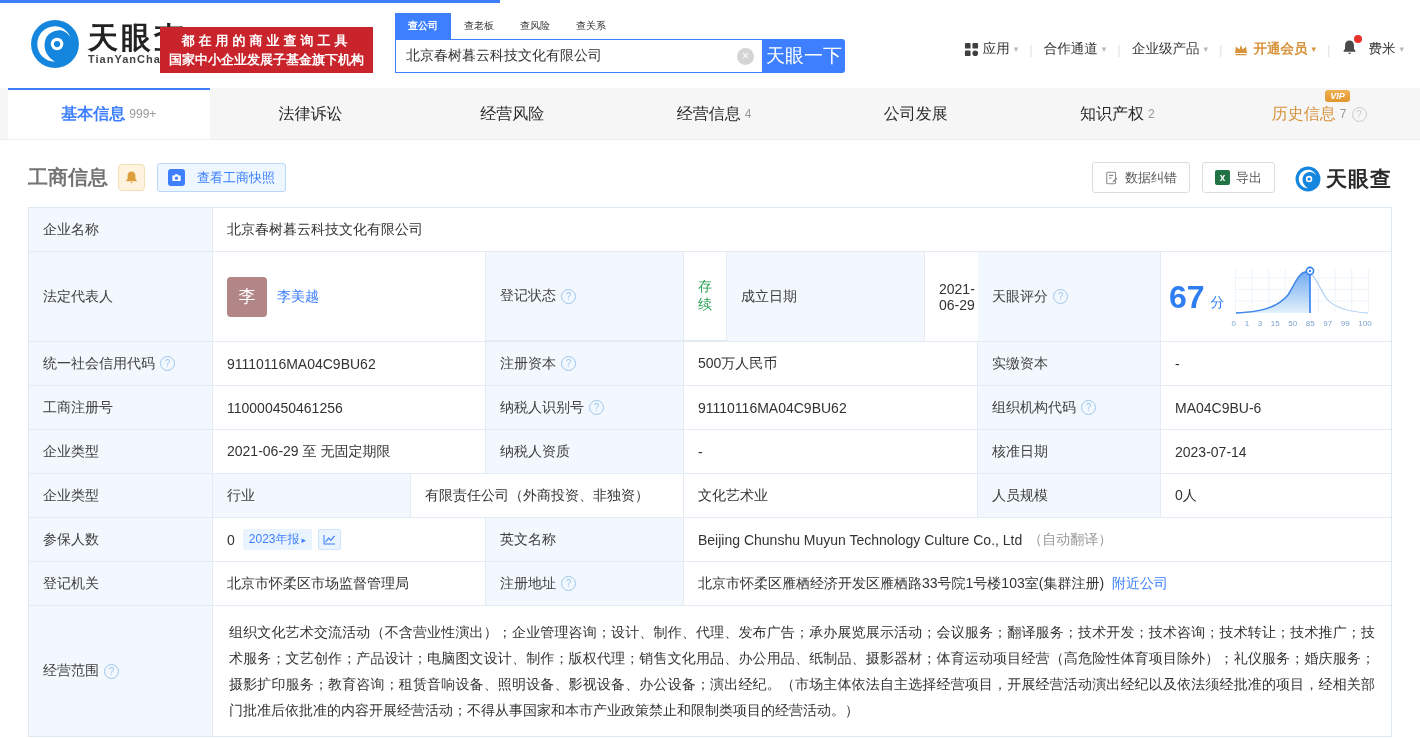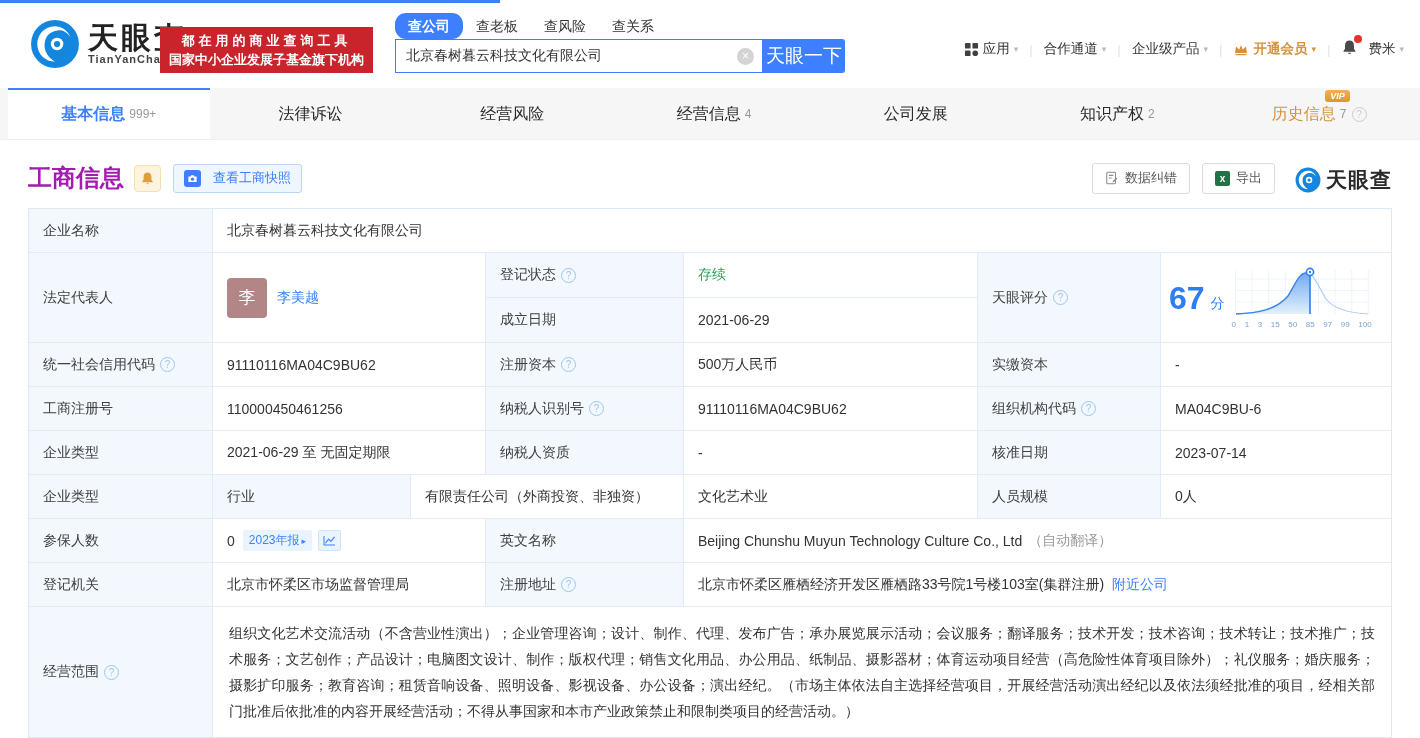--- a/index.html
+++ b/index.html
@@ -11,21 +11,21 @@
   .site-header { position:relative; height:85px; background:#fff; }
   .logo-block { position:absolute; left:30px; top:16px; display:flex; align-items:center; gap:8px; }
   .logo-swirl { width:50px; height:50px; }
   .logo-text-name { font-size:30px; font-weight:bold; color:#222; letter-spacing:3px; line-height:30px; }
   .logo-text-domain { font-size:11px; color:#444; letter-spacing:1px; font-weight:bold; }
   .slogan-badge { position:absolute; left:160px; top:24px; background:#c9242b; color:#fff;
     padding:4px 9px; font-size:13px; font-weight:bold; line-height:19px; text-align:center; }
   .slogan-line1 { letter-spacing:4px; }
   .search-block { position:absolute; left:395px; top:10px; }
   .search-tabs { display:flex; align-items:center; }
-  .search-tab { padding:0 13px; height:26px; line-height:26px; font-size:14px; color:#333; cursor:pointer;border-radius:11px; }
+  .search-tab { padding:0 13px; height:26px; line-height:26px; font-size:10px; color:#333; cursor:pointer; }
   .search-tab.active { background:#3d7fff; color:#fff; font-weight:bold; }
   .search-row { display:flex; }
   .search-input-wrap { position:relative; width:368px; height:34px; border:1px solid #3d7fff; background:#fff; }
   .search-input-wrap input { width:100%; height:100%; border:0; outline:0; padding:0 32px 0 10px; font-size:14px; color:#333;
     font-family:inherit; }
   .clear-icon { position:absolute; right:8px; top:8px; width:17px; height:17px; border-radius:50%;
     background:#d4d4d4; color:#fff; font-size:12px; line-height:16px; text-align:center; cursor:pointer; }
   .search-btn { width:82px; height:34px; background:#3d7fff; color:#fff; font-size:19px; border:0;
     border-radius:0 3px 3px 0; cursor:pointer; font-family:inherit; }
   .top-nav { position:absolute; right:16px; top:36px; display:flex; align-items:center; font-size:13.5px; color:#333; }
@@ -46,21 +46,21 @@
   .tab-label-wrap { position:relative; display:inline-block; }
   .tab-orange { color:#d7923a; }
   .vip-badge { position:absolute; top:-14px; right:-14px; background:linear-gradient(#f0b054,#e0962e);
     color:#fff; font-size:9px; font-style:italic; font-weight:bold; padding:1px 5px; border-radius:3px; }
   .q-icon { display:inline-flex; width:15px; height:15px; border:1px solid #9ec6ee; border-radius:50%;
     color:#9ec6ee; font-size:10px; align-items:center; justify-content:center; margin-left:5px; flex:none; cursor:pointer; }
   .q-icon.gray { border-color:#ccc; color:#ccc; }
 
   
   .section-header { display:flex; align-items:center; padding:22px 28px 14px; }
-  .section-title { font-size:24px; font-weight:bold; color:#a21caf; }
+  .section-title { font-size:20px; font-weight:bold; color:#737373; }
   .bell-btn { width:27px; height:27px; background:#fdf3df; border:1px solid #f3dfb4; border-radius:4px;
     margin-left:10px; display:flex; align-items:center; justify-content:center; cursor:pointer; }
   .snapshot-btn { margin-left:12px; height:29px; display:flex; align-items:center; gap:12px; background:#eef6ff;
     border:1px solid #b9d8f8; border-radius:3px; padding:0 10px; color:#3d7fff; font-size:13px; cursor:pointer; font-family:inherit; }
   .cam-box { width:17px; height:17px; background:#3d7fff; border-radius:3px; display:flex; align-items:center; justify-content:center; }
   .right-tools { margin-left:auto; display:flex; align-items:flex-end; gap:12px; }
   .plain-btn { height:31px; border:1px solid #dcdcdc; border-radius:3px; background:#fff; color:#595959;
     font-size:13px; display:flex; align-items:center; padding:0 12px; gap:6px; cursor:pointer; font-family:inherit; }
   .xls-box { width:15px; height:15px; background:#217346; border-radius:2px; color:#fff; font-size:10px; font-weight:bold;
     display:flex; align-items:center; justify-content:center; }
@@ -69,21 +69,21 @@
 
   
   .info-table { margin:0 28px; border:1px solid #dfe9f2; font-size:14px; color:#333; }
   .trow { display:flex; border-bottom:1px solid #e3ecf4; min-height:44px; }
   .trow:last-child { border-bottom:0; }
   .cell { padding:10px 14px; border-right:1px solid #e3ecf4; display:flex; align-items:center; }
   .cell.last { border-right:0; }
   .lbl { background:#f2f8fd; color:#404040; }
   .w1{width:184px; flex:none;} .w2{width:273px; flex:none;} .w3{width:198px; flex:none;}
   .w4{width:294px; flex:none;} .w5{width:183px; flex:none;} .grow{flex:1;}
-  .mid { width:492px; flex:none; display:flex; flex-direction:column; }
+  .mid { width:492px; flex:none; display:flex; flex-direction:row; }
   .midrow { display:flex; flex:1; border-bottom:1px solid #e3ecf4; }
   .midrow:last-child { border-bottom:0; }
   .row2 { min-height:90px; }
   .green { color:#2aa154; }
   .link { color:#3d7fff; cursor:pointer; text-decoration:none; }
   .gray-note { color:#999; margin-left:6px; }
   .avatar { width:40px; height:40px; border-radius:4px; background:#b28686; color:#fff; font-size:17px;
     display:flex; align-items:center; justify-content:center; flex:none; cursor:pointer; }
   .rep-cell { gap:10px; }
   .pill { background:#e9f4fe; color:#3d7fff; font-size:12px; padding:2px 6px; border-radius:2px;

